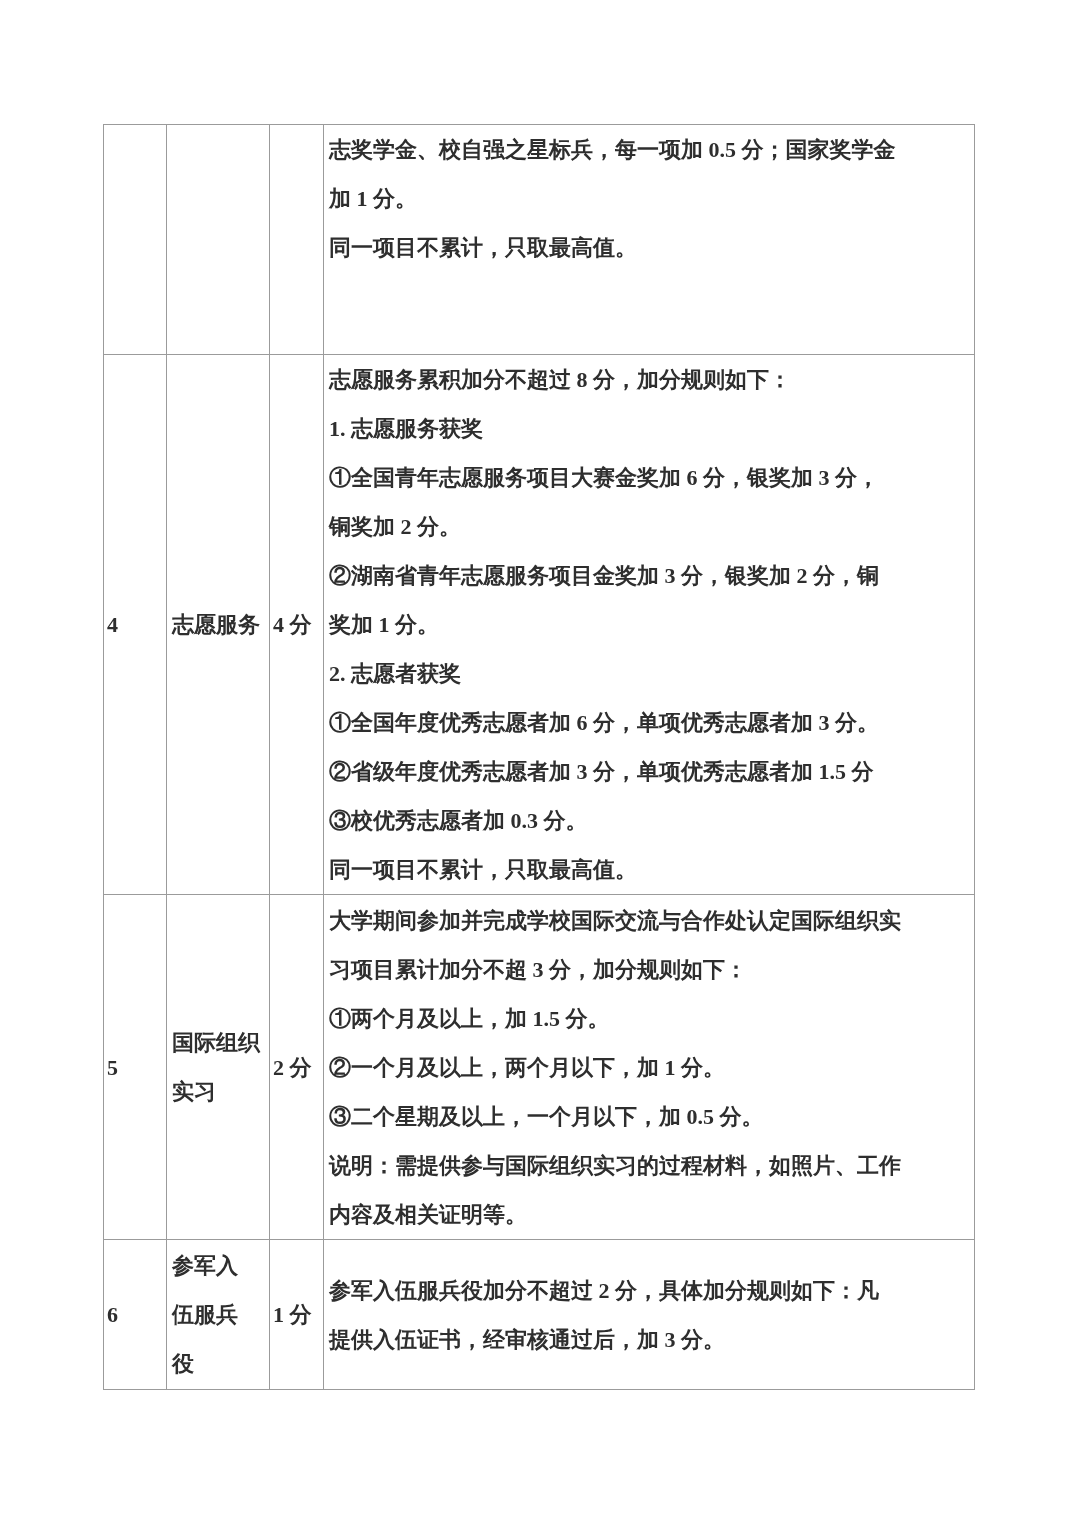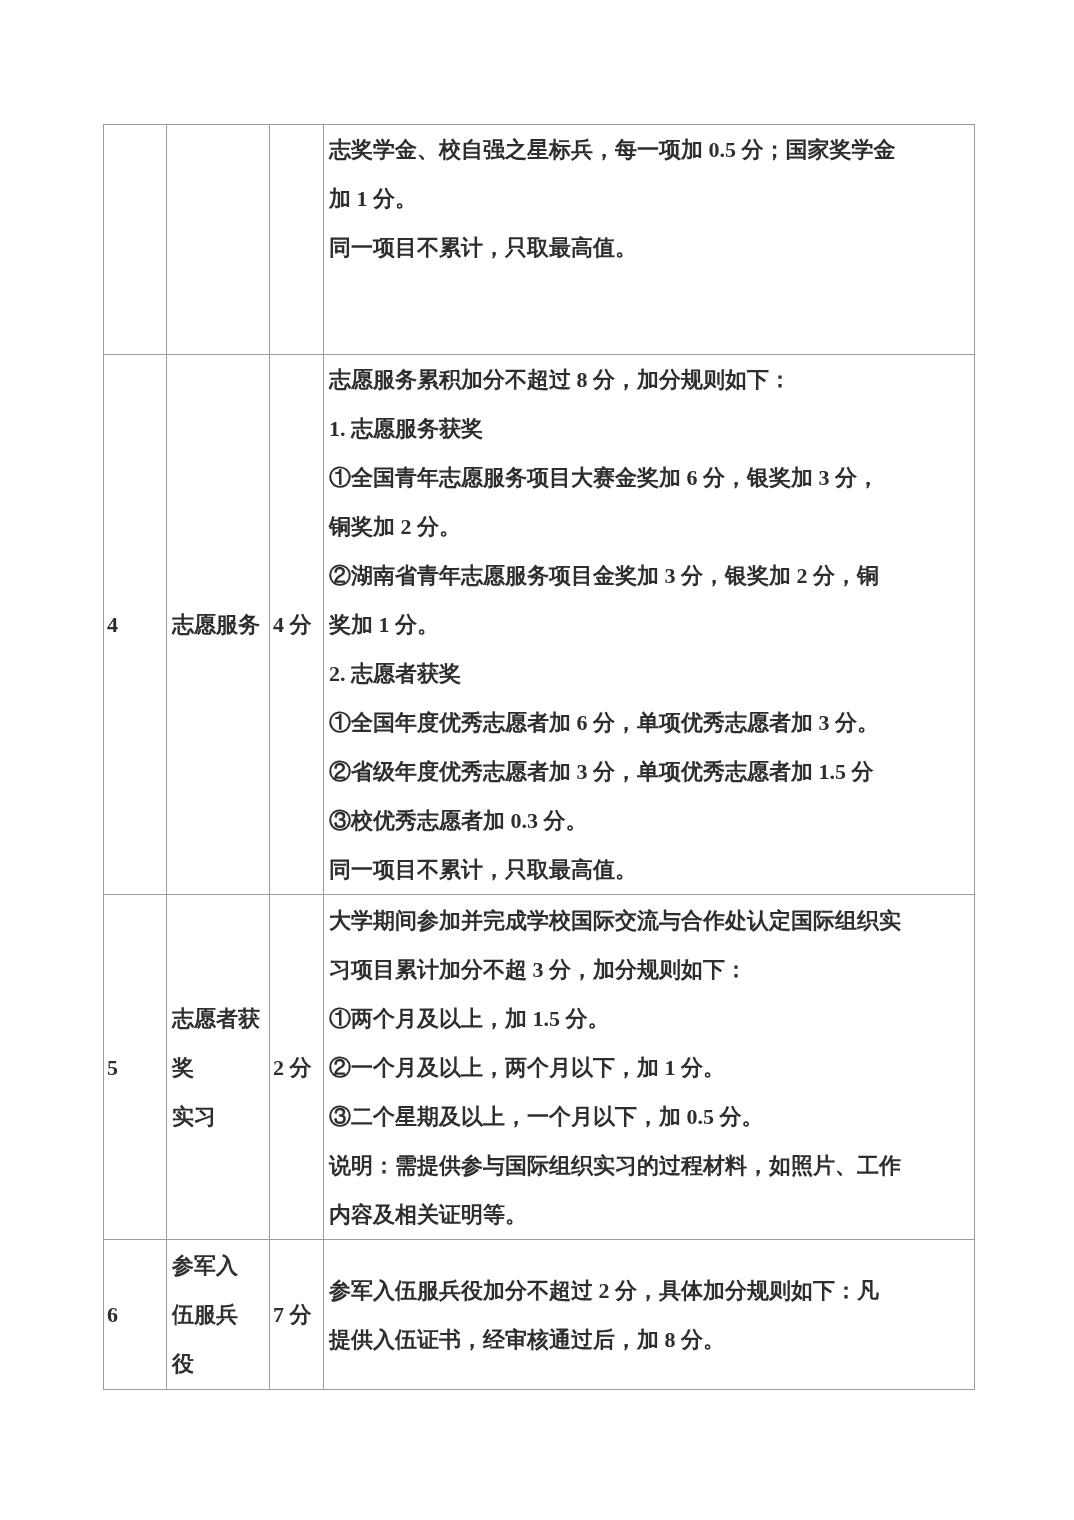--- a/index.html
+++ b/index.html
@@ -74,35 +74,35 @@
 ②湖南省青年志愿服务项目金奖加 3 分，银奖加 2 分，铜
 奖加 1 分。
 2. 志愿者获奖
 ①全国年度优秀志愿者加 6 分，单项优秀志愿者加 3 分。
 ②省级年度优秀志愿者加 3 分，单项优秀志愿者加 1.5 分
 ③校优秀志愿者加 0.3 分。
 同一项目不累计，只取最高值。</td>
       </tr>
       <tr class="row-5">
         <td class="cell-number">5</td>
-        <td class="cell-category">志愿者获奖
+        <td class="cell-category">国际组织
 实习</td>
         <td class="cell-points">2 分</td>
         <td class="cell-rules">大学期间参加并完成学校国际交流与合作处认定国际组织实
 习项目累计加分不超 3 分，加分规则如下：
 ①两个月及以上，加 1.5 分。
 ②一个月及以上，两个月以下，加 1 分。
 ③二个星期及以上，一个月以下，加 0.5 分。
 说明：需提供参与国际组织实习的过程材料，如照片、工作
 内容及相关证明等。</td>
       </tr>
       <tr class="row-6">
         <td class="cell-number">6</td>
         <td class="cell-category">参军入
 伍服兵
 役</td>
-        <td class="cell-points">7 分</td>
+        <td class="cell-points">1 分</td>
         <td class="cell-rules">参军入伍服兵役加分不超过 2 分，具体加分规则如下：凡
-提供入伍证书，经审核通过后，加 8 分。</td>
+提供入伍证书，经审核通过后，加 3 分。</td>
       </tr>
     </tbody>
   </table>
 </div>
 
 </body></html>

